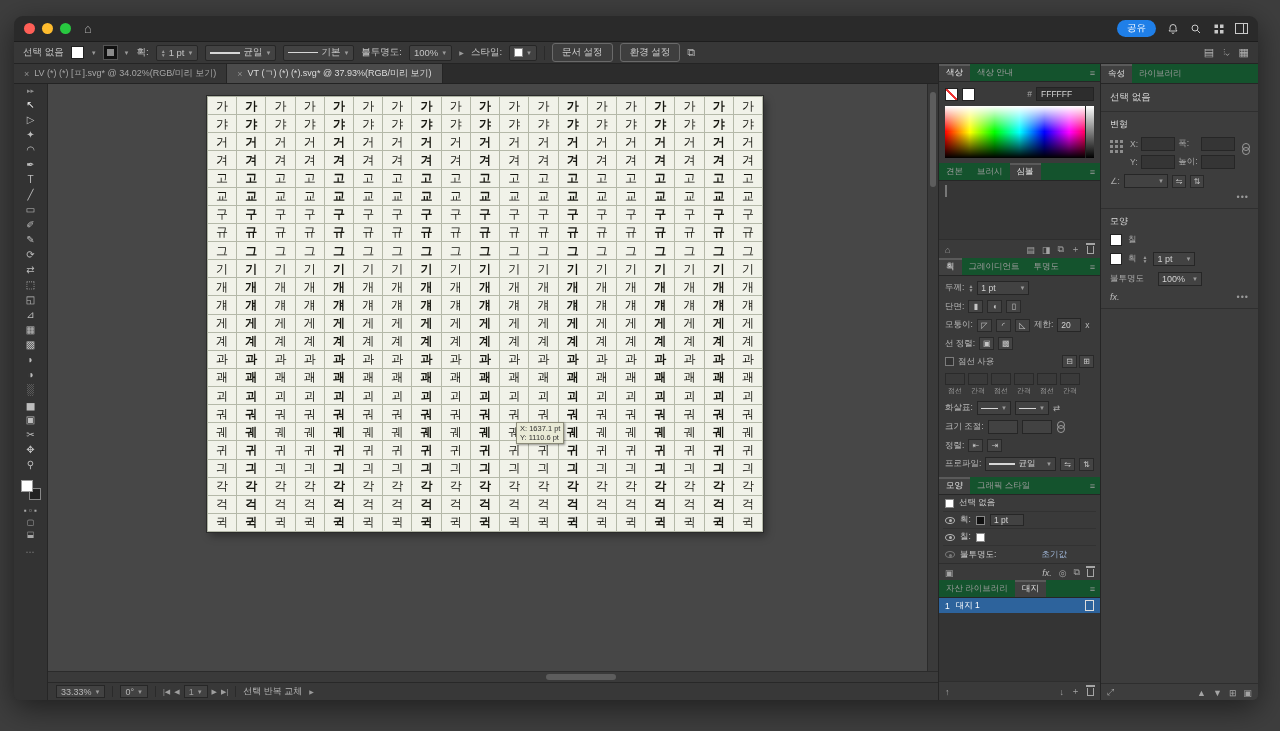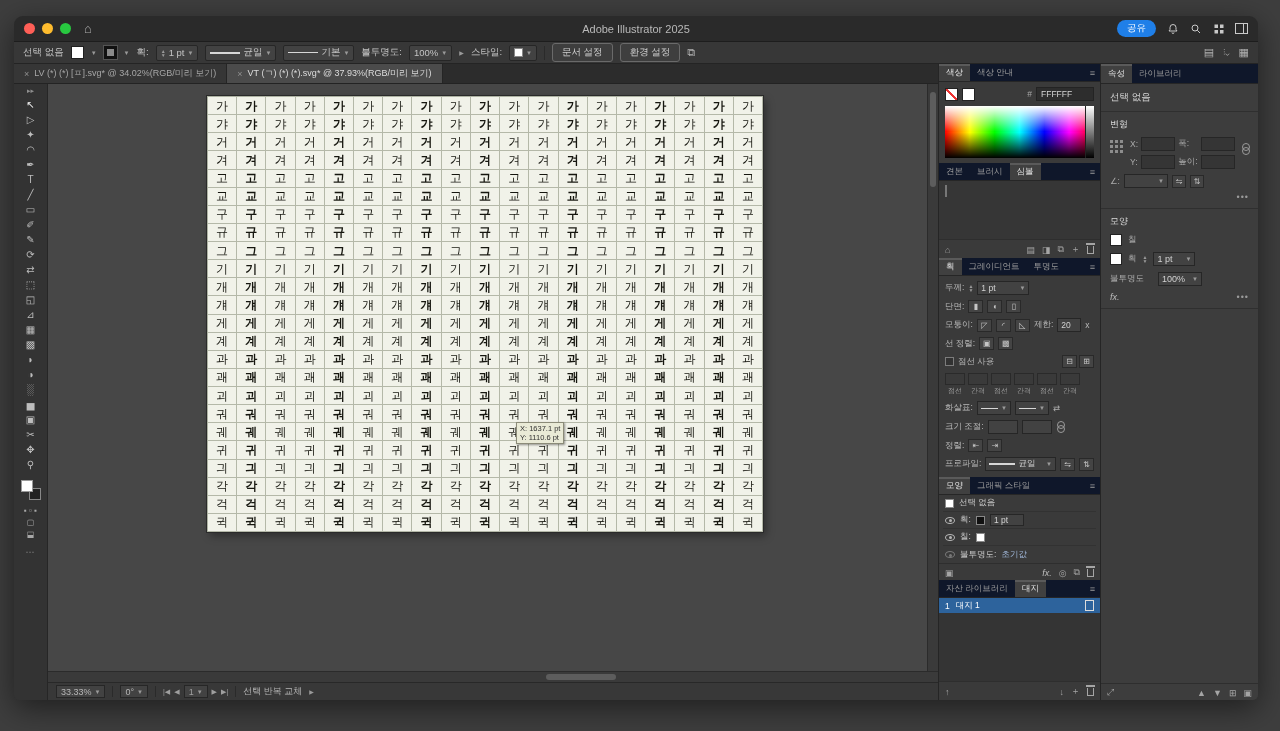--- a/index.html
+++ b/index.html
@@ -81,21 +81,21 @@
 
   .statusbar { height:18px; background:#383838; border-top:1px solid #282828; display:flex; align-items:center;
     gap:7px; padding:0 8px; font-size:9px; color:#b6b6b6; flex:0 0 auto; }
   .sb-sep { width:1px; height:11px; background:#2a2a2a; }
   .sb-nav { display:flex; align-items:center; gap:4px; font-size:7px; color:#9f9f9f; }
   .sb-field { background:#424242; border:1px solid #262626; padding:0 4px; height:13px; display:flex; align-items:center; gap:3px; }
 
   
   .pcol1 { width:162px; background:#3a3a3a; border-left:1px solid #252525; display:flex; flex-direction:column; font-size:8.5px; flex:0 0 auto; }
   .pcol2 { width:158px; background:#3d3d3d; border-left:1px solid #252525; display:flex; flex-direction:column; font-size:9px; flex:0 0 auto; }
-  .phead { height:18px; background:#0f172a; display:flex; align-items:stretch; border-bottom:1px solid #262626; flex:0 0 auto; }
+  .phead { height:18px; background:#14532d; display:flex; align-items:stretch; border-bottom:1px solid #262626; flex:0 0 auto; }
   .ptab { display:flex; align-items:center; padding:0 7px; color:#9b9b9b; font-size:8.5px; white-space:nowrap; }
   .ptab.active { background:#404040; color:#e2e2e2; box-shadow:inset 0 2px 0 #5a5a5a; }
   .pmenu { margin-left:auto; display:flex; align-items:center; padding-right:5px; color:#9a9a9a; font-size:9px; }
   .pbody { padding:5px 6px; }
 
   .hexfield { background:#2d2d2d; border:1px solid #232323; color:#d6d6d6; padding:1px 4px; width:58px; font-size:8.5px; }
   .none-swatch { width:13px; height:13px; background:
       linear-gradient(45deg, transparent 44%, #e33 44%, #e33 56%, transparent 56%), #fff; border:1px solid #222; }
   .white-swatch { width:13px; height:13px; background:#fff; border:1px solid #222; }
   .spectrum { height:52px; margin-top:5px; position:relative;
@@ -162,21 +162,20 @@
 </head>
 <body>
 
 <div class="window">
 
   <div class="titlebar">
     <span class="tl red"></span>
     <span class="tl yellow"></span>
     <span class="tl green"></span>
     <span class="home">⌂</span>
-    <span class="win-title">Adobe Illustrator 2025</span>
     <div class="tb-right">
       <span class="share-pill">공유</span>
       <span class="tb-icon">
         <svg width="12" height="12" viewBox="0 0 24 24">
             <path d="M12 3a6 6 0 0 0-6 6v4l-2 3h16l-2-3V9a6 6 0 0 0-6-6z" fill="none" stroke="#c9c9c9" stroke-width="2"></path>
             <path d="M10 19a2 2 0 0 0 4 0" stroke="#c9c9c9" stroke-width="2" fill="none"></path>
           </svg>
       </span>
       <span class="tb-icon">
         <svg width="12" height="12" viewBox="0 0 24 24">
@@ -976,21 +975,21 @@
             </span>
         </div>
         <div class="arow">
           <span class="eye"></span>
           <span>칠:</span>
           <span class="tiny-sw"></span>
         </div>
         <div class="arow" style="border-bottom:none;">
           <span class="eye" style="opacity:.5;"></span>
           <span>불투명도:</span>
-          <span style="color:#9fb6d8;">초기값</span>
+          <span style="color:#9fb6d8;margin-left:40px;">초기값</span>
         </div>
       </div>
       <div class="picon-row">
         <span style="margin-right:auto;">▣</span>
         <span class="fx">fx.</span>
         <span>◎</span>
         <span>⧉</span>
         <span class="trash"></span>
       </div>
 

